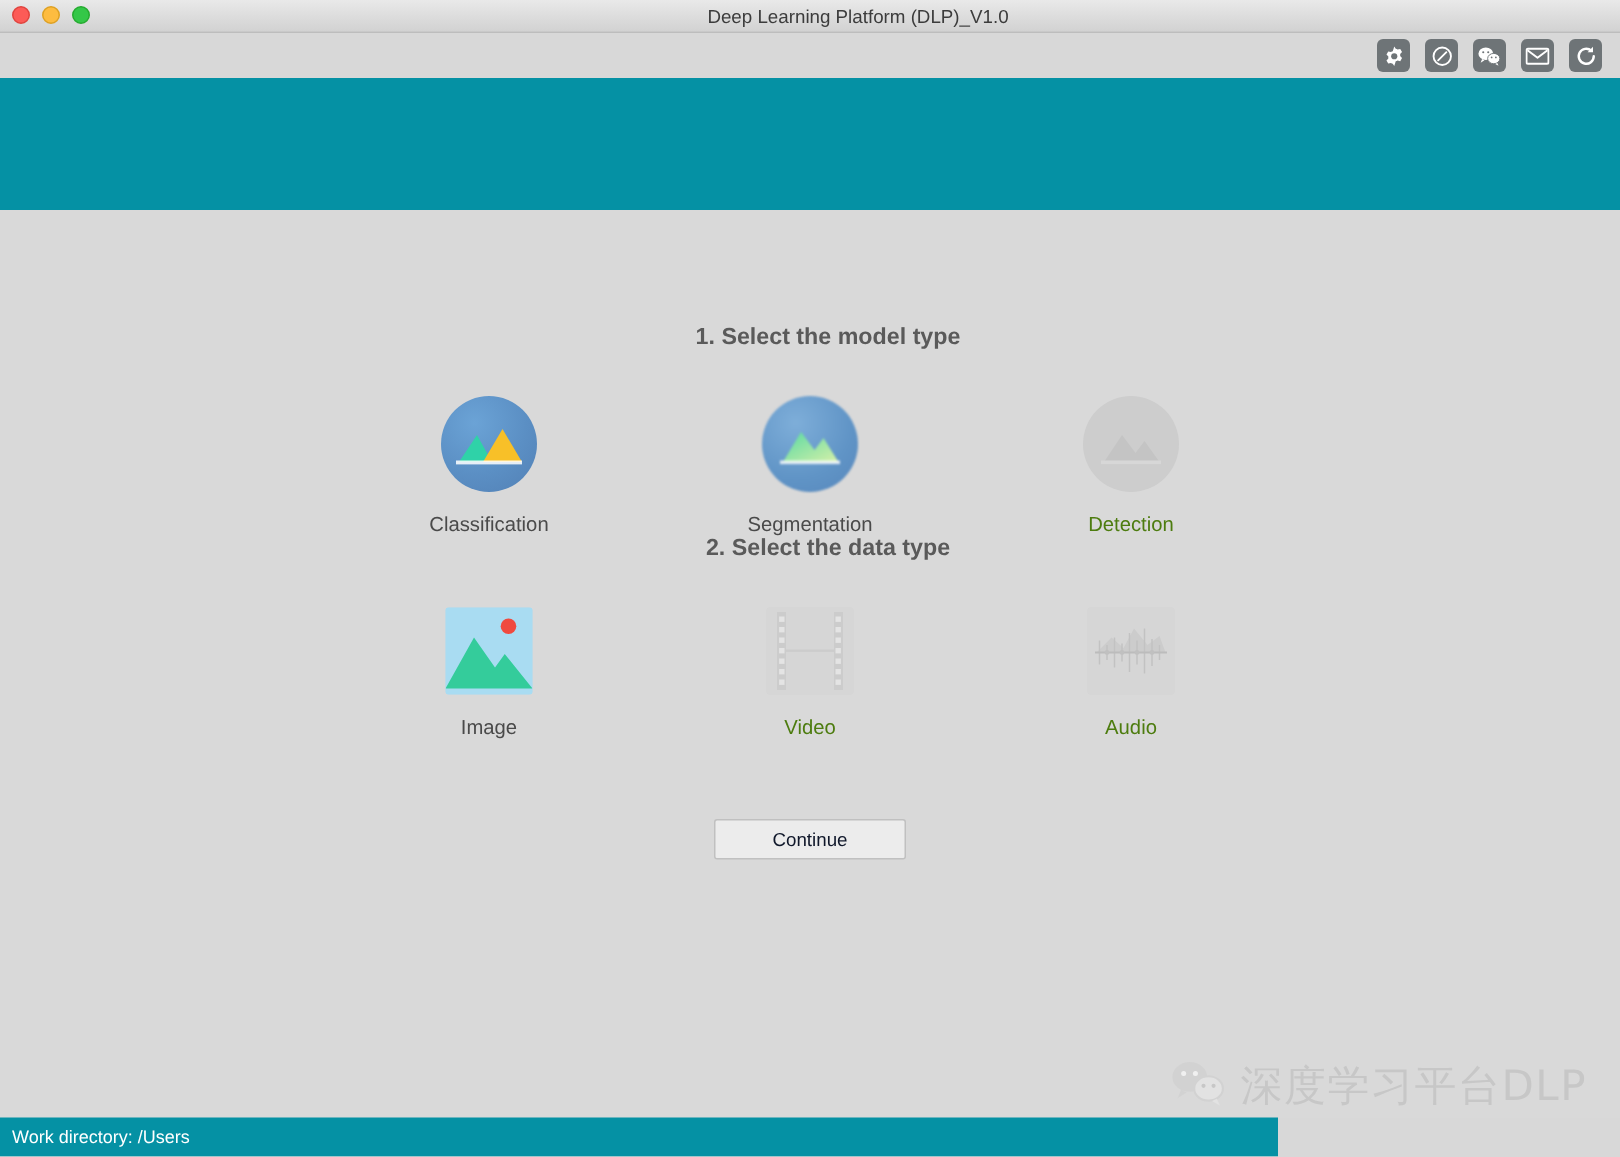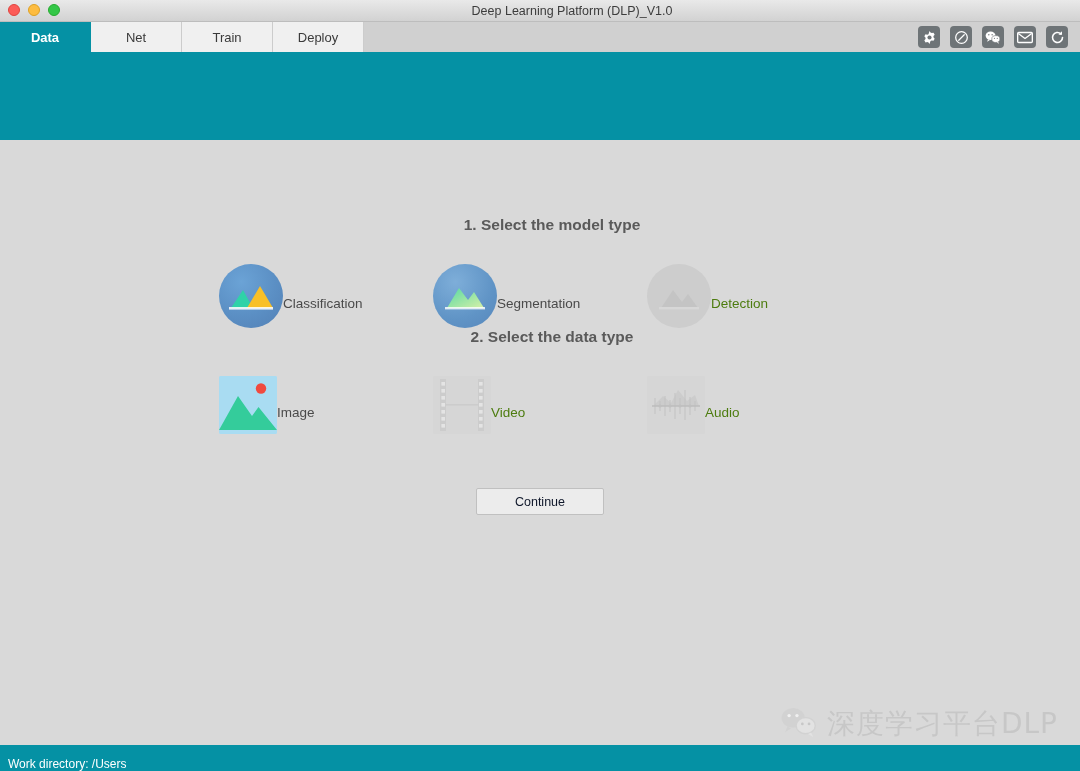--- a/index.html
+++ b/index.html
@@ -115,21 +115,21 @@
   #model-title { margin-top: 76px; }
   #data-title  { }
 
   .options-row {
     display: flex;
     justify-content: center;
     margin-top: 30px;
   }
   .option {
     width: 214px;
-    display: flex; flex-direction: row;
+    display: flex; flex-direction: column;
     align-items: center;
     cursor: pointer;
   }
   .option.disabled { cursor: default; }
   .option-label {
     margin-top: 14px;
     font-size: 13.5px;
     color: #4a4a4a;
   }
   .option.disabled .option-label { color: #4d7c0f; }
@@ -192,23 +192,23 @@
   .wm-text {
     font-size: 28px;
     color: #bdbdbd;
     font-family: "DejaVu Sans", sans-serif;
     letter-spacing: 1px;
   }
 
   
   .statusbar {
     position: absolute; bottom: 0; left: 0;
-    width: 1080px; height: 26px;
+    width: 852px; height: 26px;
     background: #0591a4;
-    display: flex; align-items: flex-end;
+    display: flex; align-items: center;
   }
   .statusbar-text {
     margin-left: 8px;
     color: #ffffff;
     font-size: 12px;
   }
 </style>
 </head>
 <body>
 
@@ -218,35 +218,20 @@
 
   <div class="titlebar">
     <div class="traffic">
       <span class="dot red"></span>
       <span class="dot yellow"></span>
       <span class="dot green"></span>
     </div>
     <div class="window-title">Deep Learning Platform (DLP)_V1.0</div>
   </div>
 
-  <div class="tabbar">
-    <div class="tab active">
-        <span>Data</span>
-      </div>
-    <div class="tab">
-        <span>Net</span>
-      </div>
-    <div class="tab">
-        <span>Train</span>
-      </div>
-    <div class="tab">
-        <span>Deploy</span>
-      </div>
-    <div class="tabs-spacer"></div>
-  </div>
 
   <div class="toolbar-icons">
     <div class="tb-icon">
       <svg width="15" height="15" viewBox="0 0 24 24">
         <path fill="#ffffff" d="M12 1.5l1.6 2.5a8.6 8.6 0 011.9.8l2.9-.6 1.9 3.3-2 2.2c.05.33.08.67.08 1s-.03.67-.08 1l2 2.2-1.9 3.3-2.9-.6c-.6.35-1.23.62-1.9.8L12 22.5l-1.6-2.5a8.6 8.6 0 01-1.9-.8l-2.9.6-1.9-3.3 2-2.2a8 8 0 010-2l-2-2.2 1.9-3.3 2.9.6c.6-.35 1.23-.62 1.9-.8L12 1.5z"></path>
         <circle cx="12" cy="12" r="3.3" fill="#6e7477"></circle>
       </svg>
     </div>
     <div class="tb-icon">
       <svg width="15" height="15" viewBox="0 0 24 24">

